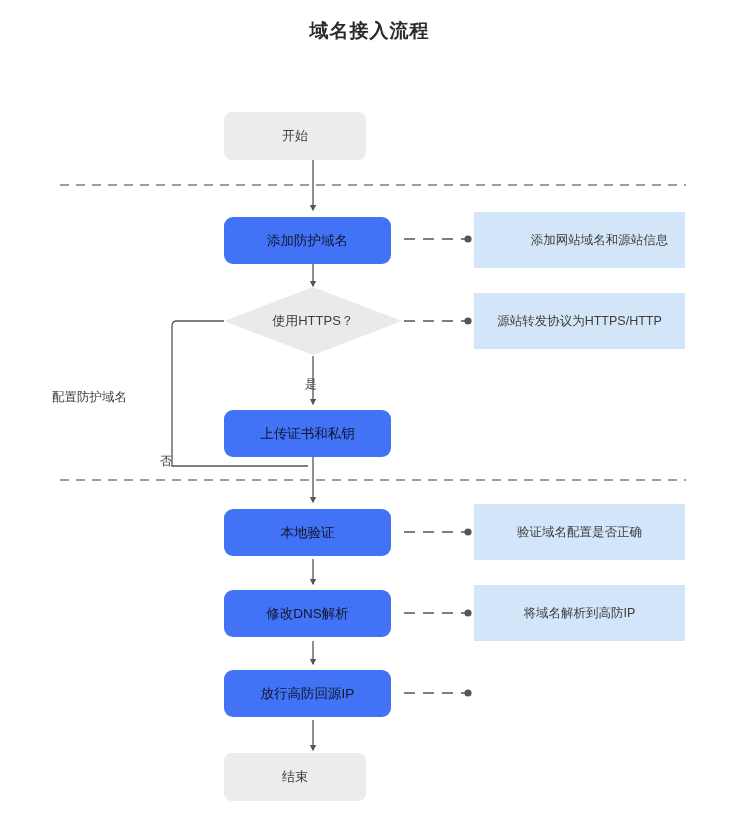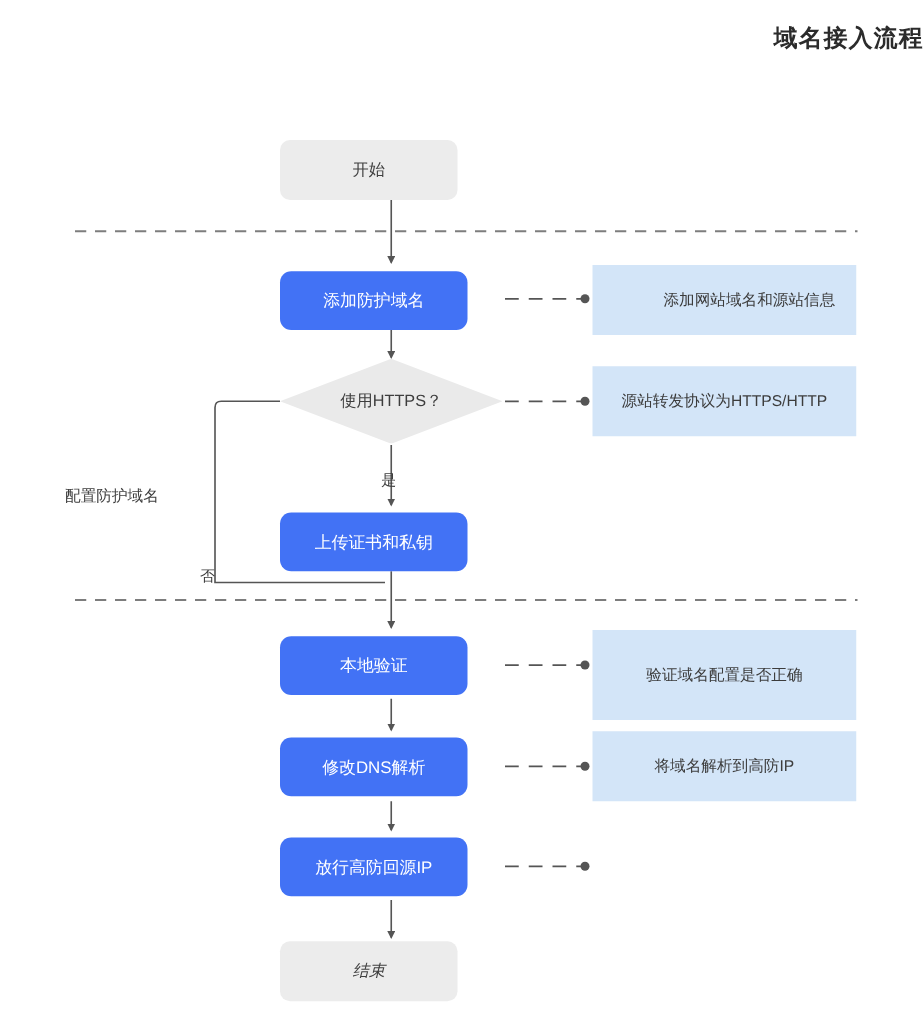--- a/index.html
+++ b/index.html
@@ -20,21 +20,21 @@
     left: 0; top: 0;
     width: 739px;
     height: 822px;
   }
 
   .title {
     position: absolute;
     left: 0;
     top: 18px;
     width: 739px;
-    text-align: right;
+    text-align: center;
     font-size: 19px;
     font-weight: bold;
     color: #2b2b2b;
     letter-spacing: 1px;
   }
 
   
   #edges {
     position: absolute;
     left: 0; top: 0;
@@ -57,25 +57,25 @@
     width: 142px;
     height: 48px;
     border-radius: 8px;
     background: #ececec;
     color: #404040;
     font-size: 13px;
     left: 224px;
   }
 
   .process {
-    width: 150px;
+    width: 167px;
     height: 47px;
     border-radius: 9px;
     background: #4272f5;
-    color: #ffffff;
+    color: #0f172a;
     font-size: 13.5px;
     left: 224px;
   }
 
   .decision-wrap {
     position: absolute;
     left: 224px;
     width: 178px;
     height: 68px;
   }
@@ -207,33 +207,33 @@
   </div>
 
   <div class="node process" style="top:590px;">
     <span>修改DNS解析</span>
   </div>
 
   <div class="node process" style="top:670px;">
     <span>放行高防回源IP</span>
   </div>
 
-  <div class="node terminator" style="top:753px;font-style:italic;">
+  <div class="node terminator" style="top:753px;">
     <span>结束</span>
   </div>
 
   <div class="note" style="top:212px; height:56px;padding-left:48px;">
     <span>添加网站域名和源站信息</span>
   </div>
 
   <div class="note" style="top:293px; height:56px;">
     <span>源站转发协议为HTTPS/HTTP</span>
   </div>
 
-  <div class="note" style="top:504px; height:72px;">
+  <div class="note" style="top:504px; height:56px;">
     <span>验证域名配置是否正确</span>
   </div>
 
   <div class="note" style="top:585px; height:56px;">
     <span>将域名解析到高防IP</span>
   </div>
 
 
   <div class="edge-label" style="left:305px; top:376px;">是</div>
 

